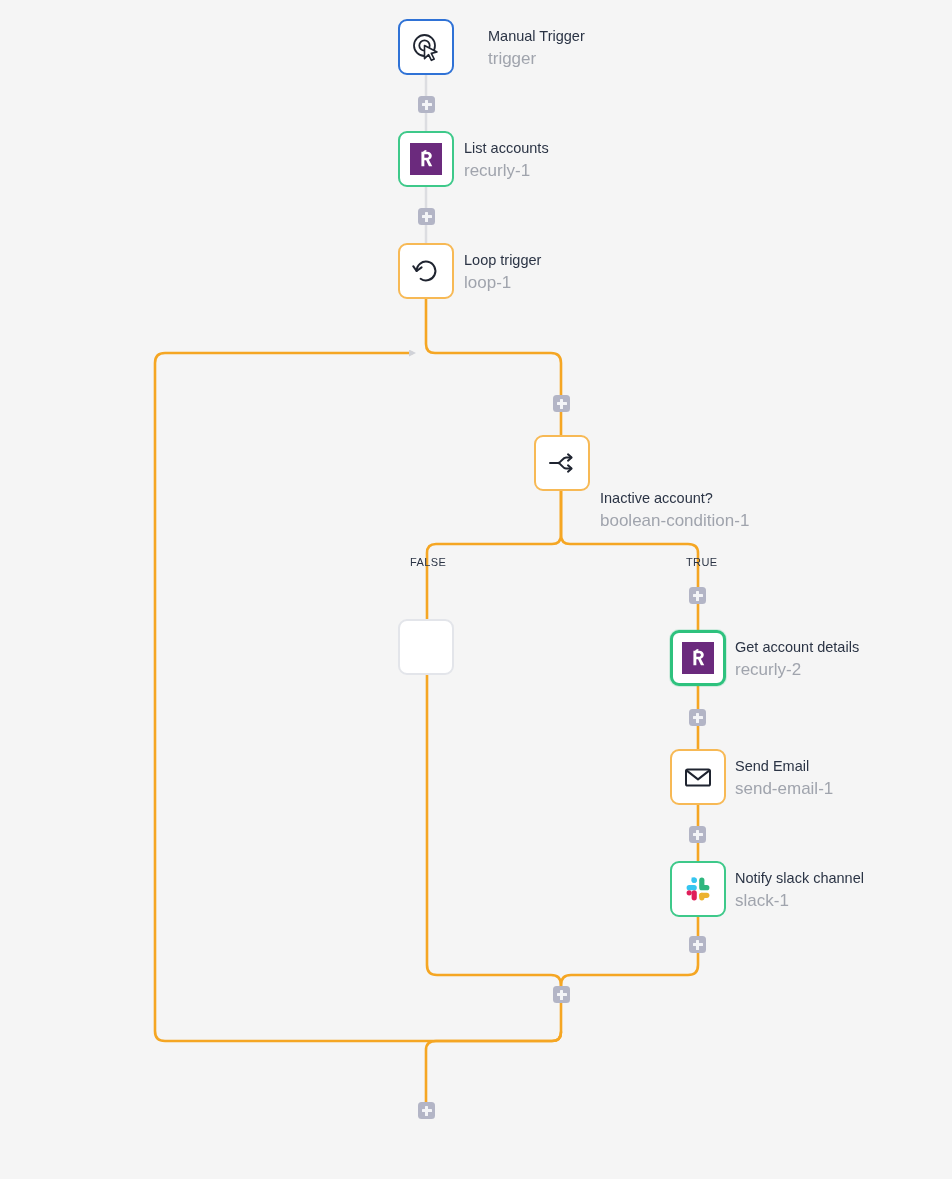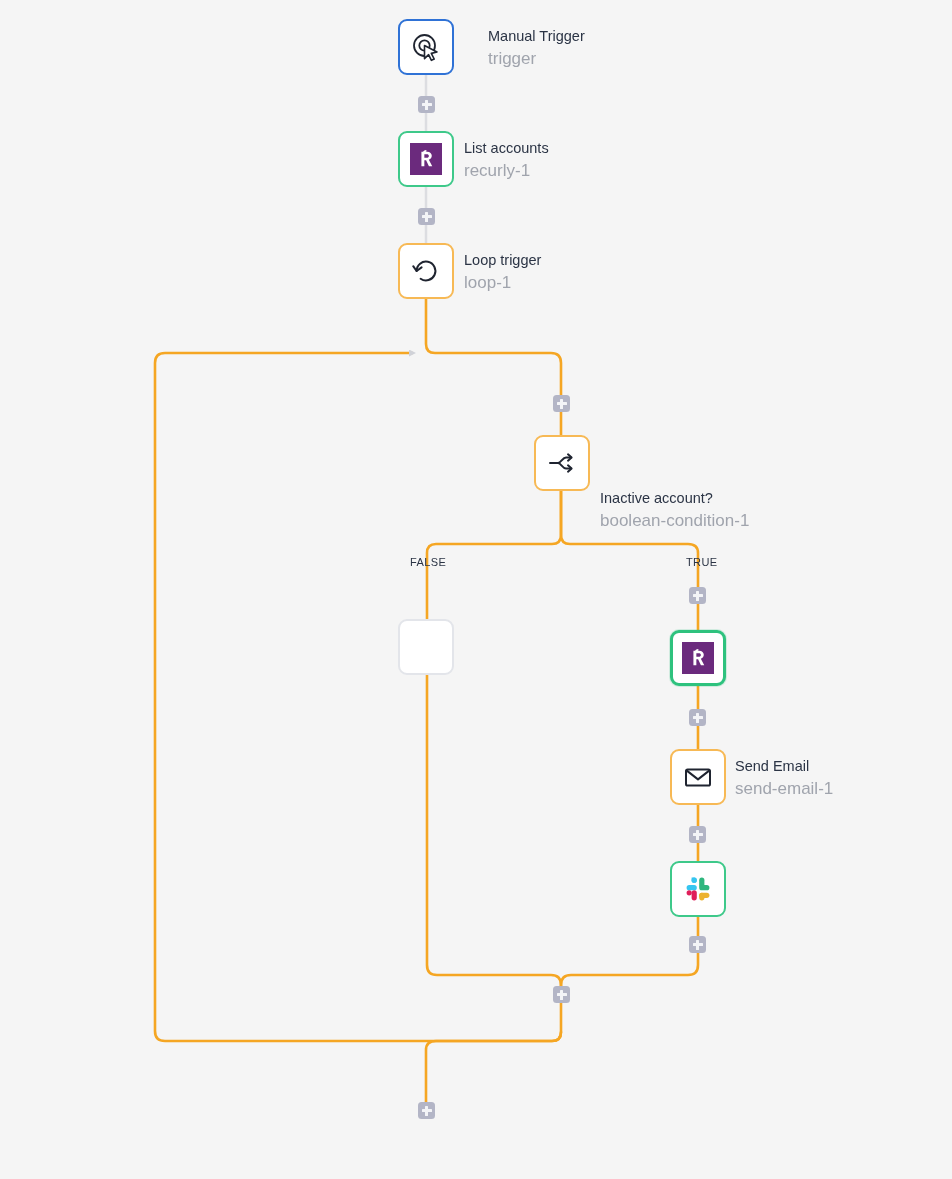--- a/index.html
+++ b/index.html
@@ -199,20 +199,24 @@
   <div class="node empty" style="left:398px; top:619px;"></div>
 
   <div class="node sel" style="left:670px; top:630px;">
     <span class="recurly-icon">
       <svg width="22" height="22" viewBox="0 0 24 24" xmlns="http://www.w3.org/2000/svg">
         <path d="M7,20 L7,4 L13.2,4 C16.4,4 18.3,5.8 18.3,8.5 C18.3,10.6 17.1,12.1 15.1,12.7 L18.8,20 L15.2,20 L12.1,13.4 L10.2,13.4 L10.2,20 Z M10.2,10.6 L12.8,10.6 C14.3,10.6 15.1,9.8 15.1,8.6 C15.1,7.4 14.3,6.7 12.8,6.7 L10.2,6.7 Z" fill="#ffffff"></path>
         <path d="M12.4,2.2 C10.2,2.2 8.8,3.3 8.8,4.9 L11.1,4.9 C11.1,4.3 11.6,4 12.4,4 Z" fill="#ffffff"></path>
       </svg>
     </span>
   </div>
+  <div class="label" style="left:735px; top:638px;">
+    <span class="title">Get account details</span>
+    <span class="sub">recurly-2</span>
+  </div>
 
   <div class="node orange" style="left:670px; top:749px;">
     <span>
       <svg class="node-icon" viewBox="0 0 32 32" xmlns="http://www.w3.org/2000/svg">
         <rect x="4" y="8.5" width="24" height="16" rx="1.6" fill="none" stroke="#1f2430" stroke-width="2"></rect>
         <path d="M4.8,9.6 L16,18.4 L27.2,9.6" fill="none" stroke="#1f2430" stroke-width="2" stroke-linecap="round" stroke-linejoin="round"></path>
       </svg>
     </span>
   </div>
   <div class="label" style="left:735px; top:757px;">
@@ -231,20 +235,24 @@
         <rect x="17.2" y="4.6" width="5.2" height="10.2" rx="2.6" fill="#2EB67D"></rect>
         <rect x="17.2" y="12.1" width="10.2" height="5.2" rx="2.6" fill="#2EB67D"></rect>
 
         <rect x="9.6" y="17.2" width="5.2" height="10.2" rx="2.6" fill="#E01E5A"></rect>
         <rect x="4.6" y="17.2" width="5.2" height="5.2" rx="2.6" fill="#E01E5A"></rect>
 
         <rect x="17.2" y="19.7" width="10.2" height="5.2" rx="2.6" fill="#ECB22E"></rect>
         <rect x="17.2" y="19.7" width="5.2" height="7.7" rx="2.6" fill="#ECB22E"></rect>
       </svg>
     </span>
+  </div>
+  <div class="label" style="left:735px; top:869px;">
+    <span class="title">Notify slack channel</span>
+    <span class="sub">slack-1</span>
   </div>
 
   <div class="branch-tag" style="left:410px; top:556px;">FALSE</div>
   <div class="branch-tag" style="left:686px; top:556px;">TRUE</div>
 
   <div class="plus" style="left:418px; top:96px;"></div>
   <div class="plus" style="left:418px; top:208px;"></div>
   <div class="plus" style="left:553px; top:395px;"></div>
   <div class="plus" style="left:689px; top:587px;"></div>
   <div class="plus" style="left:689px; top:709px;"></div>

